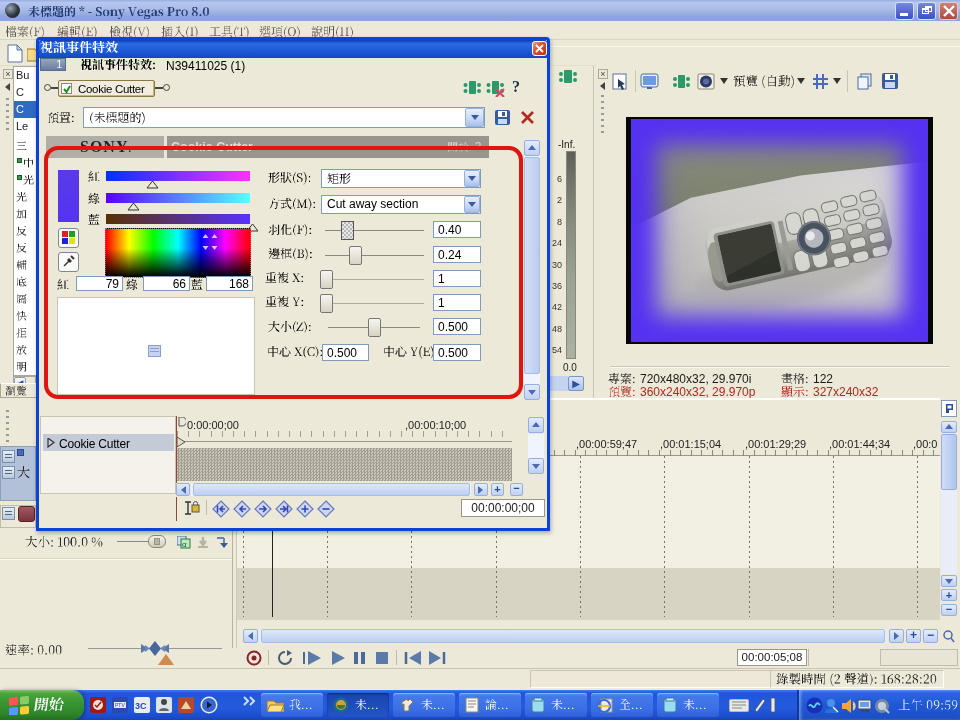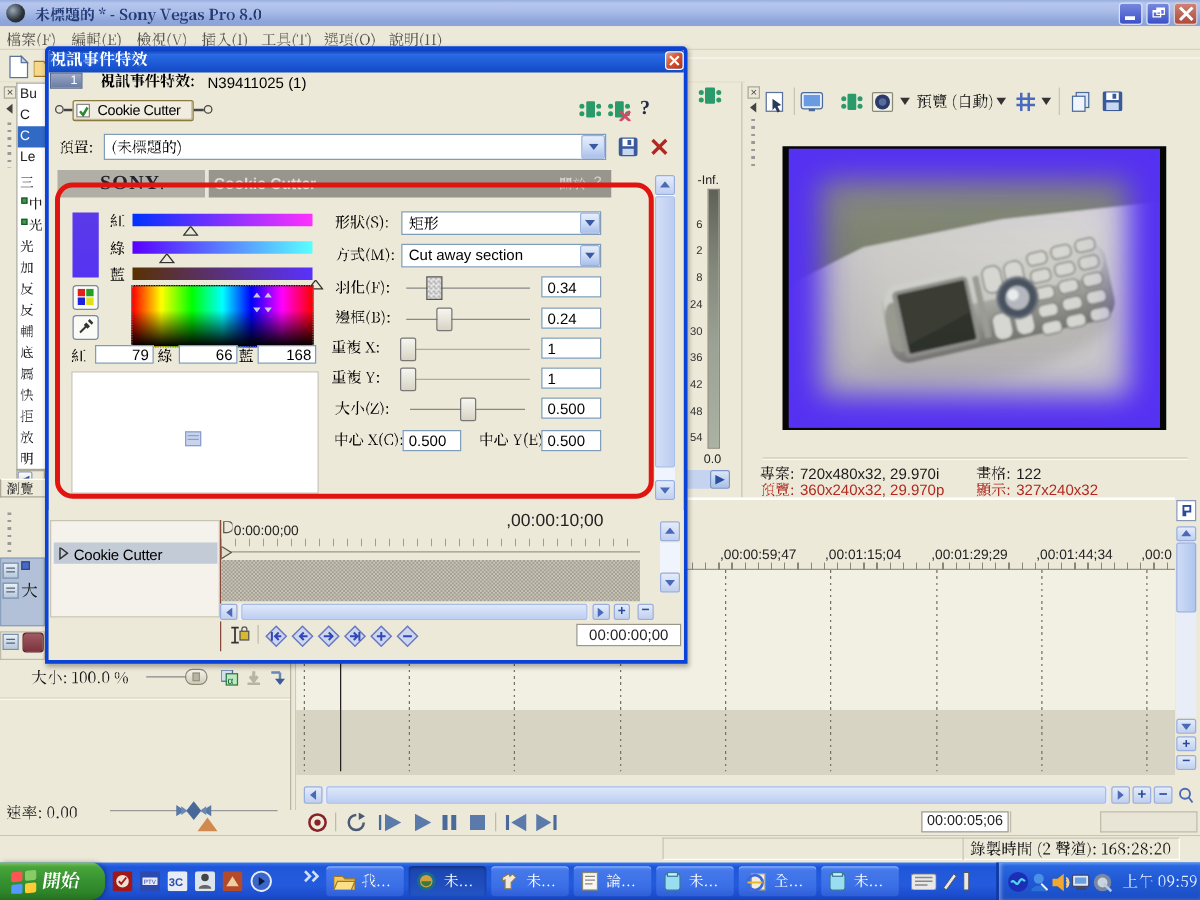--- a/index.html
+++ b/index.html
@@ -485,21 +485,21 @@
 <div class="ab" style="left:396px;top:650px;width:1px;height:15px;background:#c0bcac"></div>
 <svg class="ab" style="left:404px;top:651px" width="18" height="14">
     <path d="M2 1v12" stroke="#4a6a9a" stroke-width="2.5"></path>
     <path d="M17 0L5 7l12 7z" fill="#5a7aaa"></path>
   </svg>
 <svg class="ab" style="left:428px;top:651px" width="18" height="14">
     <path d="M16 1v12" stroke="#4a6a9a" stroke-width="2.5"></path>
     <path d="M1 0l12 7L1 14z" fill="#5a7aaa"></path>
   </svg>
 
-<div class="ab" style="left:737px;top:649px;width:70px;height:17px;background:#fff;border:1px solid #9a968a;font-size:11.5px;color:#222;text-align:center;line-height:15px">00:00:05;06</div>
+<div class="ab" style="left:737px;top:649px;width:70px;height:17px;background:#fff;border:1px solid #9a968a;font-size:11.5px;color:#222;text-align:center;line-height:15px">00:00:05;08</div>
 <div class="ab" style="left:808px;top:649px;width:1px;height:17px;background:#c0bcac"></div>
 <div class="ab" style="left:880px;top:649px;width:78px;height:17px;background:#e8e5d6;border:1px solid #c0bcac"></div>
 
 <div class="ab" style="left:0;top:668px;width:960px;height:1px;background:#c9c5b5"></div>
 <div class="ab" style="left:0;top:669px;width:960px;height:21px;background:#ece9d8"></div>
 <div class="ab" style="left:530px;top:670px;width:414px;height:18px;border:1px solid #c9c5b5;border-right-color:#fff;border-bottom-color:#fff"></div>
 <div class="ab" style="left:770px;top:670px;width:1px;height:18px;background:#c9c5b5"></div>
 <div class="svgt" style="left:776px;top:671px">
     <svg style="display:block" width="160.7" height="15.6" viewBox="0 -25 321 31">
       <path fill="#1a1a1a" d="M18 -5Q20 -5 21 -4Q22 -4 23 -3Q23 -2 23 -2Q24 -1 23 -1Q23 -1 23 -0Q23 -0 22 -1Q22 -1 21 -2Q21 -3 20 -4Q19 -4 18 -5ZM16 -20Q16 -20 16 -20Q15 -20 15 -20L15 -20Q15 -20 15 -19Q14 -18 14 -17Q14 -16 14 -15Q13 -15 13 -14H13L12 -13L11 -15Q11 -15 11 -15Q12 -15 12 -15L12 -14Q12 -15 12 -16Q12 -17 13 -18Q13 -18 13 -19Q13 -20 14 -21ZM23 -9Q23 -9 23 -9Q23 -9 22 -9Q22 -8 21 -8Q21 -7 20 -7Q19 -6 18 -6L18 -6Q19 -7 19 -8Q20 -8 20 -9Q21 -10 21 -10ZM11 -10Q12 -9 13 -9Q14 -8 14 -8Q15 -7 15 -7Q15 -7 15 -6Q15 -6 14 -6Q14 -6 14 -6Q13 -7 13 -7Q12 -8 12 -8Q11 -9 11 -9ZM10 -2Q10 -2 11 -3Q12 -3 13 -4Q14 -5 15 -5L15 -5Q15 -4 14 -3Q13 -2 11 -1Q11 -1 11 -0ZM18 -0Q18 0 17 1Q17 1 17 2Q16 2 15 2Q15 2 15 1Q15 1 15 1Q14 1 14 1Q14 0 13 0V-0Q13 -0 13 -0Q14 0 14 0Q14 0 15 0Q15 0 15 0Q16 0 16 0Q16 -0 16 -0V-12H18ZM20 -18 20 -19 22 -18Q22 -18 21 -18L19 -11H18L20 -18ZM19 -15V-14H13L13 -15ZM20 -18V-18H14L14 -18ZM22 -13Q22 -13 22 -13Q23 -13 23 -12Q24 -12 24 -11Q24 -11 23 -11H10L10 -12H21ZM10 -8Q10 -8 10 -8Q10 -7 9 -7Q9 -6 9 -5Q8 -4 8 -3L7 -3Q7 -4 8 -6Q8 -7 8 -9ZM2 -8Q3 -7 3 -6Q4 -5 4 -5Q4 -4 4 -3Q4 -3 3 -3Q3 -3 3 -3Q3 -4 3 -5Q2 -6 2 -7Q2 -7 2 -8ZM1 -1Q2 -1 3 -1Q5 -2 6 -2Q8 -3 10 -3L10 -3Q9 -2 7 -1Q5 -0 3 1Q2 1 2 1ZM6 -15V-2L5 -1V-15ZM8 -12Q8 -12 9 -11Q9 -11 9 -11Q10 -10 10 -10Q10 -10 10 -10H1L1 -10H7ZM8 -16Q8 -16 8 -16Q8 -15 9 -15Q9 -15 9 -14Q9 -14 9 -14H3L3 -15H7ZM6 -20Q8 -19 9 -19Q9 -18 10 -18Q10 -17 10 -17Q10 -16 10 -16Q10 -16 9 -16Q9 -16 9 -16Q8 -17 8 -18Q7 -19 6 -20ZM6 -20Q6 -19 5 -18Q4 -16 3 -15Q2 -14 1 -13L1 -13Q1 -14 2 -15Q3 -16 3 -17Q4 -18 4 -19Q5 -20 5 -21L7 -21Q7 -20 7 -20Q7 -20 6 -20Z M35 -5V-3H33V-4ZM32 0Q33 0 34 -0Q35 -0 36 -1Q38 -1 39 -2L39 -1Q38 -1 37 0Q35 1 33 2ZM34 -4 35 -3V0L33 1L33 0Q34 1 33 1Q33 2 33 2L32 0Q33 -0 33 -0Q33 -1 33 -1V-4ZM47 -5Q47 -5 47 -5Q46 -5 46 -5Q45 -4 44 -4Q44 -4 43 -3Q42 -3 41 -3L40 -3Q41 -3 42 -4Q43 -4 44 -5Q44 -6 45 -6ZM38 -7Q38 -6 40 -4Q41 -3 42 -2Q44 -1 45 -1Q47 -0 49 0L49 0Q48 0 48 1Q48 1 47 2Q45 1 43 -0Q41 -1 40 -3Q38 -4 37 -7ZM38 -7Q37 -5 35 -4Q33 -3 31 -2Q29 -2 27 -1L26 -1Q29 -2 32 -4Q34 -5 36 -7H38ZM36 -9Q37 -9 37 -9Q38 -9 38 -8Q39 -8 39 -8Q39 -8 38 -7Q38 -7 38 -7Q38 -7 37 -7Q37 -8 37 -8Q36 -9 36 -9ZM46 -9Q46 -9 47 -8Q47 -8 47 -8Q48 -8 48 -7Q48 -7 49 -7Q49 -6 48 -6H27L27 -7H45ZM37 -14 38 -15 40 -13Q40 -13 40 -13Q39 -13 39 -13V-11Q39 -11 39 -10Q39 -10 38 -10Q38 -10 37 -10Q37 -10 37 -10Q37 -10 37 -10Q37 -10 36 -11Q36 -11 36 -11V-11Q36 -11 36 -11Q36 -11 37 -11Q37 -11 37 -11Q37 -11 37 -11Q38 -11 38 -11V-14ZM32 -20Q32 -20 31 -20Q31 -20 31 -20Q30 -19 30 -18Q29 -17 28 -16L28 -16Q28 -17 29 -18Q29 -20 29 -21ZM38 -20Q38 -20 38 -20Q38 -19 39 -19Q39 -19 40 -18Q39 -18 39 -18H29L29 -19H37ZM30 -10Q30 -10 30 -10Q30 -9 29 -9Q29 -9 29 -9H28V-14V-14L30 -14H39V-13H30ZM48 -21Q48 -20 47 -20V-11Q47 -10 47 -10Q47 -9 46 -9Q46 -9 45 -9Q45 -9 45 -9Q44 -9 44 -10Q44 -10 44 -10Q43 -10 42 -10V-11Q42 -11 43 -10Q43 -10 44 -10Q44 -10 44 -10Q45 -10 45 -10Q45 -10 45 -10Q46 -11 46 -11V-21ZM39 -17Q39 -17 39 -17Q39 -17 40 -16Q40 -16 41 -16Q41 -15 40 -15H27L27 -16H38ZM35 -21Q35 -20 35 -20Q35 -20 34 -20V-9Q34 -9 34 -9Q34 -8 34 -8Q33 -8 33 -8H33V-21ZM44 -20Q44 -20 44 -19Q43 -19 43 -19V-12Q43 -12 43 -12Q43 -12 42 -12Q42 -12 42 -12H41V-20Z M58 -4V-3H53V-4ZM58 -11V-10H53V-11ZM58 -18V-18H53V-18ZM57 -18 58 -19 60 -18Q60 -18 59 -18Q59 -17 59 -17V-2Q59 -2 58 -2Q58 -1 58 -1Q58 -1 57 -1H57V-18ZM52 -19 54 -18H54V-1Q54 -1 53 -0Q53 -0 52 -0H52V-18ZM61 -7Q62 -6 63 -6Q64 -5 64 -5Q65 -4 65 -3Q65 -3 65 -3Q64 -2 64 -2Q64 -2 63 -3Q63 -3 63 -4Q62 -5 62 -5Q61 -6 61 -7ZM71 -11Q71 -11 70 -11V-1Q70 0 70 1Q70 1 69 1Q68 2 67 2Q67 2 67 1Q67 1 67 1Q66 0 66 0Q65 0 64 0V-0Q64 -0 65 -0Q65 -0 66 -0Q66 -0 67 -0Q67 -0 68 -0Q68 -0 68 -0Q68 -0 68 -1V-11ZM68 -21Q68 -20 68 -20Q67 -20 67 -20V-12H65V-21ZM72 -10Q72 -10 73 -10Q73 -9 73 -9Q74 -9 74 -8Q74 -8 74 -8H59L59 -9H71ZM71 -14Q71 -14 71 -14Q71 -14 72 -14Q72 -13 72 -13Q73 -13 73 -12Q73 -12 72 -12H61L60 -13H70ZM71 -19Q71 -19 72 -18Q72 -18 72 -18Q72 -18 73 -17Q73 -17 73 -17Q73 -16 73 -16H60L60 -17H70Z M83 -10V-10L85 -10H91V-9H84V-1Q84 -1 84 -0Q84 -0 84 -0Q83 -0 83 -0H83ZM84 -2H91V-2H84ZM84 -6H91V-5H84ZM90 -10H90L91 -10L93 -9Q93 -9 93 -9Q92 -9 92 -9V-1Q92 -1 92 -1Q92 -1 91 -0Q91 -0 91 -0H90ZM77 -19V-20L79 -19H85V-19H79V1Q79 1 79 2Q79 2 78 2Q78 2 78 2H77ZM89 -19V-20L91 -19H97V-19H90V-12Q90 -12 90 -12Q90 -11 90 -11Q89 -11 89 -11H89ZM96 -19H96L96 -20L99 -19Q98 -19 98 -18Q98 -18 97 -18V-0Q97 0 97 1Q97 1 97 2Q96 2 95 2Q95 2 95 1Q95 1 94 1Q94 1 94 0Q93 0 92 0V-0Q92 -0 93 -0Q93 -0 94 -0Q94 -0 95 -0Q95 -0 95 -0Q96 -0 96 -0Q96 -0 96 -1ZM84 -19H84L85 -20L87 -19Q87 -19 86 -19Q86 -18 86 -18V-12Q86 -12 86 -11Q85 -11 85 -11Q85 -11 85 -11H84ZM78 -16H85V-15H78ZM78 -13H85V-12H78ZM90 -16H97V-15H90ZM90 -13H97V-12H90Z M110 -8Q110 -5 111 -3Q111 -1 112 1Q113 3 115 5L114 5Q111 2 110 -1Q109 -4 109 -8Q109 -11 110 -14Q111 -18 114 -20L115 -20Q113 -18 112 -16Q111 -14 111 -12Q110 -10 110 -8Z M117 0V-1Q118 -3 120 -4Q121 -6 122 -7Q123 -8 124 -10Q125 -11 125 -12Q125 -13 125 -14Q125 -16 124 -17Q124 -18 122 -18Q121 -18 120 -18Q120 -17 119 -17L120 -18L119 -15Q119 -15 119 -14Q119 -14 118 -14Q118 -14 117 -14Q117 -14 117 -15Q117 -16 118 -17Q119 -18 120 -18Q121 -19 122 -19Q125 -19 126 -17Q128 -16 128 -14Q128 -13 127 -12Q126 -10 125 -9Q124 -8 122 -6Q122 -5 121 -5Q121 -4 120 -3Q119 -2 118 -1L118 -2V-2H128V0Z M157 -3Q157 -3 158 -2Q158 -2 158 -2Q159 -1 159 -1Q159 -1 159 -1H138L138 -1H156ZM155 2Q155 2 154 2Q154 2 153 2H153V-9H155ZM144 -9V-1L142 -1V-9ZM156 -10Q156 -10 157 -10Q157 -9 158 -9Q158 -9 158 -8Q158 -8 158 -8H139L139 -9H155ZM154 -4V-3H143V-4ZM154 -6V-6H143V-6ZM151 -15Q151 -13 153 -13Q154 -12 156 -11Q158 -11 160 -11L160 -11Q160 -10 159 -10Q159 -10 159 -9Q157 -10 155 -10Q153 -11 152 -12Q151 -13 150 -15ZM156 -15 157 -16 159 -14Q158 -14 158 -14Q156 -12 154 -11Q151 -10 148 -9L148 -10Q151 -10 153 -12Q155 -13 156 -15ZM155 -20 156 -21 158 -19Q158 -19 157 -19Q157 -19 157 -19V-17Q157 -17 157 -17Q157 -17 157 -17H158Q158 -17 158 -17Q158 -17 158 -17Q158 -17 158 -17Q159 -17 159 -17Q159 -17 159 -17Q159 -17 159 -17H159L159 -17Q160 -17 160 -17Q160 -17 160 -17Q160 -16 159 -16Q159 -16 158 -16H157Q156 -16 156 -16Q156 -16 156 -16Q155 -17 155 -17V-20ZM157 -15V-14H149L149 -15ZM144 -14V-11H142V-14ZM150 -20V-21L152 -20H152V-19Q152 -19 152 -18Q151 -18 151 -17Q151 -17 150 -16Q150 -16 148 -15L148 -16Q149 -16 150 -17Q150 -17 150 -18Q150 -19 150 -19V-20ZM156 -20V-19H151V-20ZM139 -15V-15L141 -15H140V-13Q140 -13 140 -12Q140 -11 140 -10Q139 -10 139 -9Q138 -8 137 -8L137 -8Q138 -9 138 -10Q139 -11 139 -12Q139 -12 139 -13V-15ZM145 -21Q145 -21 145 -20Q144 -20 144 -20V-16H142V-21ZM146 -15 147 -15 148 -14Q148 -14 148 -14Q148 -14 148 -14V-11Q148 -10 147 -10Q147 -10 147 -10Q147 -10 146 -10H146V-15ZM147 -12V-11H139V-12ZM147 -15V-14H139V-15ZM146 -18Q146 -18 147 -18Q147 -17 147 -17Q148 -17 148 -16Q148 -16 148 -16H139L138 -17H146ZM147 -20Q147 -20 147 -20Q148 -20 148 -20Q149 -19 149 -19Q149 -18 148 -18H138L137 -19H146Z M166 -4Q167 -2 168 -2Q170 -1 171 -1Q173 -0 176 -0Q177 -0 178 -0Q179 -0 180 -0Q182 -0 183 -0Q184 -0 185 -0V-0Q184 0 184 0Q184 1 184 1Q183 1 182 1Q181 1 180 1Q179 1 178 1Q177 1 176 1Q173 1 171 1Q169 0 168 -1Q167 -2 166 -4ZM168 -15Q168 -14 167 -13Q167 -13 166 -12Q166 -11 165 -10Q165 -9 164 -9H165L164 -8L163 -9Q163 -10 163 -10Q164 -10 164 -10L163 -9Q164 -10 164 -11Q165 -11 165 -12Q166 -13 166 -14Q167 -15 167 -15ZM167 -15 167 -16 169 -15Q169 -14 169 -14Q168 -14 168 -14Q168 -14 167 -14L167 -15ZM167 -9 168 -10 170 -9Q170 -9 170 -9Q170 -9 169 -9Q169 -7 168 -5Q167 -3 165 -1Q164 0 162 2L162 1Q163 -0 165 -2Q166 -4 166 -6Q167 -8 168 -9ZM168 -15V-15H162L162 -15ZM168 -9V-9H164L164 -9ZM163 -21Q165 -20 166 -20Q166 -19 167 -19Q167 -18 167 -18Q167 -17 167 -17Q167 -17 166 -17Q166 -16 166 -17Q166 -17 165 -18Q165 -19 164 -19Q164 -20 163 -20ZM177 -17Q177 -16 176 -16Q176 -15 176 -14Q176 -14 175 -13H174Q175 -14 175 -15Q175 -16 175 -17ZM173 -2Q173 -2 172 -2Q172 -2 172 -2Q172 -2 171 -2H171V-14V-15L173 -14H181V-13H173ZM182 -20Q182 -20 181 -20Q181 -20 181 -20Q180 -19 180 -19Q179 -18 179 -18Q178 -17 178 -16H177Q177 -17 178 -18Q178 -19 179 -20Q179 -20 179 -21ZM181 -4V-3H172V-4ZM181 -7V-6H172V-7ZM181 -10V-10H172V-10ZM180 -14 181 -15 183 -13Q183 -13 183 -13Q182 -13 182 -13V-2Q182 -2 182 -2Q181 -2 181 -2Q181 -2 181 -2H180V-14ZM172 -21Q173 -20 174 -20Q174 -20 175 -19Q175 -18 175 -18Q175 -18 175 -17Q174 -17 174 -17Q174 -17 173 -17Q173 -18 173 -19Q172 -20 171 -21ZM182 -18Q182 -18 182 -18Q182 -18 183 -18Q183 -17 183 -17Q184 -17 184 -17Q184 -16 184 -16H169L169 -17H181Z M191 -8Q191 -10 191 -12Q190 -14 189 -16Q188 -18 187 -20L187 -20Q190 -18 191 -14Q193 -11 193 -8Q193 -4 191 -1Q190 2 187 5L187 5Q188 3 189 1Q190 -1 191 -3Q191 -5 191 -8Z M199 0Q198 0 198 -0Q197 -1 197 -1Q197 -2 198 -2Q198 -3 199 -3Q200 -3 200 -2Q201 -2 201 -1Q201 -1 200 -0Q200 0 199 0ZM199 -10Q198 -10 198 -10Q197 -10 197 -11Q197 -12 198 -12Q198 -13 199 -13Q200 -13 200 -12Q201 -12 201 -11Q201 -10 200 -10Q200 -10 199 -10Z M211 0V-1L215 -1H217L220 -1V0ZM215 0Q215 -3 215 -6V-17L211 -16V-17L217 -18L217 -18L217 -14V-6Q217 -4 217 -3Q217 -1 217 0Z M229 0Q227 0 225 -1Q224 -1 223 -3Q223 -5 223 -7Q223 -9 223 -11Q224 -13 226 -15Q227 -16 229 -17Q231 -18 233 -19L234 -18Q231 -17 229 -16Q227 -14 226 -12Q225 -10 225 -7Q225 -4 226 -2Q227 -0 229 -0Q230 -0 230 -1Q231 -2 231 -3Q232 -4 232 -5Q232 -8 231 -9Q230 -10 229 -10Q227 -10 227 -10Q226 -9 225 -8L224 -8H224Q226 -11 229 -11Q231 -11 232 -10Q233 -10 233 -8Q234 -7 234 -6Q234 -4 233 -2Q233 -1 231 -0Q230 0 229 0Z M242 0Q239 0 238 -1Q237 -2 237 -4Q237 -6 238 -7Q239 -8 241 -9V-9L242 -9Q240 -8 239 -7Q238 -6 238 -4Q238 -2 239 -1Q240 -0 242 -0Q244 -0 245 -1Q246 -2 246 -4Q246 -5 245 -6Q245 -6 244 -7Q243 -8 241 -9Q239 -10 238 -11Q237 -12 237 -14Q237 -15 238 -16Q239 -17 240 -18Q241 -19 242 -19Q244 -19 245 -18Q246 -17 247 -17Q247 -16 247 -14Q247 -13 246 -12Q245 -11 243 -10V-9L242 -10Q244 -11 245 -12Q245 -13 245 -14Q245 -16 245 -17Q244 -18 242 -18Q241 -18 241 -17Q240 -17 239 -16Q239 -16 239 -15Q239 -14 239 -13Q240 -12 241 -11Q241 -11 243 -10Q246 -9 247 -8Q248 -6 248 -4Q248 -3 247 -2Q246 -1 245 -0Q244 0 242 0Z M253 0Q253 0 252 -0Q252 -1 252 -1Q252 -2 252 -2Q253 -3 253 -3Q254 -3 254 -2Q255 -2 255 -1Q255 -1 254 -0Q254 0 253 0ZM253 -10Q253 -10 252 -10Q252 -10 252 -11Q252 -12 252 -12Q253 -13 253 -13Q254 -13 254 -12Q255 -12 255 -11Q255 -10 254 -10Q254 -10 253 -10Z M259 0V-1Q260 -3 261 -4Q263 -6 264 -7Q265 -8 266 -10Q266 -11 267 -12Q267 -13 267 -14Q267 -16 266 -17Q265 -18 264 -18Q263 -18 262 -18Q262 -17 261 -17L262 -18L261 -15Q261 -15 261 -14Q260 -14 260 -14Q260 -14 259 -14Q259 -14 259 -15Q259 -16 260 -17Q261 -18 262 -18Q263 -19 264 -19Q267 -19 268 -17Q269 -16 269 -14Q269 -13 269 -12Q268 -10 267 -9Q266 -8 264 -6Q264 -5 263 -5Q262 -4 262 -3Q261 -2 260 -1L260 -2V-2H270V0Z M278 0Q276 0 274 -1Q273 -2 273 -4Q273 -6 274 -7Q275 -8 277 -9V-9L278 -9Q276 -8 275 -7Q275 -6 275 -4Q275 -2 276 -1Q277 -0 278 -0Q280 -0 281 -1Q282 -2 282 -4Q282 -5 282 -6Q281 -6 280 -7Q279 -8 277 -9Q275 -10 274 -11Q273 -12 273 -14Q273 -15 274 -16Q275 -17 276 -18Q277 -19 278 -19Q280 -19 281 -18Q282 -17 283 -17Q283 -16 283 -14Q283 -13 282 -12Q281 -11 279 -10V-9L278 -10Q280 -11 281 -12Q281 -13 281 -14Q281 -16 281 -17Q280 -18 278 -18Q277 -18 277 -17Q276 -17 276 -16Q275 -16 275 -15Q275 -14 275 -13Q276 -12 277 -11Q278 -11 279 -10Q282 -9 283 -8Q284 -6 284 -4Q284 -3 283 -2Q282 -1 281 -0Q280 0 278 0Z M289 0Q289 0 288 -0Q288 -1 288 -1Q288 -2 288 -2Q289 -3 289 -3Q290 -3 290 -2Q291 -2 291 -1Q291 -1 290 -0Q290 0 289 0ZM289 -10Q289 -10 288 -10Q288 -10 288 -11Q288 -12 288 -12Q289 -13 289 -13Q290 -13 290 -12Q291 -12 291 -11Q291 -10 290 -10Q290 -10 289 -10Z M295 0V-1Q296 -3 297 -4Q299 -6 300 -7Q301 -8 302 -10Q303 -11 303 -12Q303 -13 303 -14Q303 -16 302 -17Q301 -18 300 -18Q299 -18 298 -18Q298 -17 297 -17L298 -18L297 -15Q297 -15 297 -14Q297 -14 296 -14Q296 -14 295 -14Q295 -14 295 -15Q295 -16 296 -17Q297 -18 298 -18Q299 -19 300 -19Q303 -19 304 -17Q305 -16 305 -14Q305 -13 305 -12Q304 -10 303 -9Q302 -8 300 -6Q300 -5 299 -5Q298 -4 298 -3Q297 -2 296 -1L296 -2V-2H306V0Z M314 0Q313 0 312 -1Q310 -2 309 -4Q309 -6 309 -9Q309 -12 309 -15Q310 -17 312 -18Q313 -19 314 -19Q316 -19 317 -18Q318 -17 319 -15Q320 -12 320 -9Q320 -6 319 -4Q318 -2 317 -1Q316 0 314 0ZM314 -0Q315 -0 316 -1Q316 -1 317 -2Q317 -3 318 -5Q318 -7 318 -9Q318 -12 318 -13Q317 -15 317 -16Q316 -17 316 -17Q315 -18 314 -18Q314 -18 313 -17Q312 -17 312 -16Q311 -15 311 -13Q311 -12 311 -9Q311 -7 311 -5Q311 -3 312 -2Q312 -1 313 -1Q314 -0 314 -0Z"></path>
@@ -693,21 +693,21 @@
 <svg class="ab" style="left:468px;top:202px" width="8" height="6">
     <path d="M0 0h8L4 5z" fill="#3a5aa0"></path>
   </svg>
 <div class="svgt" style="left:268px;top:222px">
     <svg style="display:block" width="44.2" height="15.0" viewBox="0 -24 88 30">
       <path fill="#000" d="M2 -15Q4 -15 5 -14Q6 -13 6 -13Q6 -12 6 -11Q7 -11 6 -10Q6 -10 6 -10Q6 -10 5 -10Q5 -11 5 -12Q4 -12 4 -13Q3 -14 2 -15ZM1 -4Q2 -4 3 -5Q4 -6 5 -7Q7 -7 8 -8L8 -8Q7 -7 6 -6Q5 -5 3 -3Q3 -3 2 -2ZM1 -18H10V-18H2ZM9 -18H9L10 -19L12 -18Q12 -18 11 -18Q11 -17 11 -17V-1Q11 0 11 1Q11 1 10 1Q9 2 8 2Q8 1 8 1Q8 1 7 1Q7 0 6 0Q6 0 5 -0V-0Q5 -0 5 -0Q6 -0 6 -0Q7 -0 8 -0Q8 -0 9 -0Q9 -0 9 -0Q9 -0 9 -1ZM12 -18H21V-18H12ZM20 -18H20L21 -19L22 -18Q22 -18 22 -18Q22 -17 22 -17V-1Q22 0 21 1Q21 1 21 1Q20 2 19 2Q19 1 18 1Q18 1 18 1Q18 0 17 0Q16 0 15 -0V-0Q15 -0 16 -0Q16 -0 17 -0Q18 -0 18 -0Q19 -0 19 -0Q20 -0 20 -0Q20 -0 20 -1ZM13 -15Q14 -15 15 -14Q16 -14 16 -13Q17 -13 17 -12Q17 -12 17 -11Q17 -11 17 -11Q17 -10 17 -10Q16 -10 16 -10Q16 -11 15 -12Q15 -13 14 -14Q14 -14 13 -15ZM12 -5Q12 -5 13 -6Q15 -6 16 -7Q18 -8 19 -9L19 -9Q18 -8 17 -6Q15 -5 13 -4Q13 -3 13 -3Z M34 -19Q34 -19 33 -19Q33 -19 33 -19Q32 -16 31 -14Q29 -12 28 -10Q27 -9 25 -7L25 -7Q26 -9 27 -11Q28 -13 29 -15Q30 -18 31 -20ZM31 -13Q31 -13 31 -13V1Q31 1 30 1Q30 2 30 2Q30 2 29 2H29V-13L30 -14ZM44 -13Q44 -13 44 -13Q45 -13 45 -12Q45 -12 46 -12Q46 -11 46 -11Q46 -11 46 -11H36L36 -12H43ZM38 -19Q38 -19 38 -19Q37 -19 37 -19V-1Q37 -1 37 -1Q38 -0 39 -0H41Q42 -0 43 -0Q44 -0 44 -0Q44 -0 45 -1Q45 -1 45 -1Q45 -1 45 -2Q45 -3 46 -5H46L46 -1Q46 -0 47 -0Q47 -0 47 0Q47 1 46 1Q46 1 45 1Q44 1 41 1H38Q37 1 37 1Q36 1 36 0Q35 -0 35 -1V-20Z M52 -7Q52 -5 52 -3Q53 -1 54 1Q54 3 56 5L56 5Q53 2 52 -1Q50 -4 50 -7Q50 -11 52 -14Q53 -17 56 -20L56 -19Q54 -17 54 -15Q53 -13 52 -11Q52 -9 52 -7Z M58 0V-1L61 -1H62L65 -1V0ZM60 0Q61 -2 61 -4Q61 -6 61 -8V-9Q61 -11 61 -13Q61 -15 60 -17H63Q63 -15 63 -13Q63 -11 63 -9V-9Q63 -6 63 -4Q63 -2 63 0ZM62 -8V-9H67V-8ZM67 -6 67 -9V-9L67 -12H68V-6ZM58 -17V-17H62V-16H61ZM70 -13 69 -17 70 -17H62V-17H71L71 -13Z M77 -7Q77 -9 76 -11Q76 -13 75 -15Q74 -17 73 -19L73 -20Q76 -17 77 -14Q78 -11 78 -7Q78 -4 77 -1Q76 2 73 5L73 5Q74 3 75 1Q76 -1 76 -3Q77 -5 77 -7Z M84 0Q84 0 83 -0Q83 -1 83 -1Q83 -2 83 -2Q84 -3 84 -3Q85 -3 86 -2Q86 -2 86 -1Q86 -1 86 -0Q85 0 84 0ZM84 -9Q84 -9 83 -10Q83 -10 83 -11Q83 -11 83 -12Q84 -12 84 -12Q85 -12 86 -12Q86 -11 86 -11Q86 -10 86 -10Q85 -9 84 -9Z"></path>
     </svg>
   </div>
 <div class="ab" style="left:325px;top:230px;width:99px;height:1px;background:#888"></div>
 <div class="ab" style="left:341px;top:221px;width:13px;height:19px;background:repeating-conic-gradient(#b8b8b8 0 25%,#e8e8e8 0 50%) 0 0/4px 4px;border:1px solid #555"></div>
-<div class="ab in" style="left:433px;top:221px;width:48px;height:17px;font-size:12px;padding:1px 0 0 4px;color:#000">0.34</div>
+<div class="ab in" style="left:433px;top:221px;width:48px;height:17px;font-size:12px;padding:1px 0 0 4px;color:#000">0.40</div>
 <div class="svgt" style="left:268px;top:246px">
     <svg style="display:block" width="44.7" height="15.0" viewBox="0 -24 89 30">
       <path fill="#000" d="M5 -4Q6 -2 7 -1Q8 -1 10 -0Q12 -0 14 -0Q15 -0 16 -0Q17 -0 19 -0Q20 -0 21 -0Q23 -0 24 -0V0Q23 0 23 0Q23 1 23 1Q22 1 21 1Q20 1 18 1Q17 1 16 1Q15 1 14 1Q12 1 10 1Q8 1 7 -1Q6 -2 5 -4ZM7 -13Q6 -13 6 -12Q6 -11 5 -11Q5 -10 4 -9Q4 -9 3 -8H3L3 -8L1 -9Q2 -9 2 -9Q2 -9 3 -9L2 -9Q2 -9 3 -10Q3 -10 4 -11Q4 -12 5 -13Q5 -13 6 -14ZM5 -14 6 -15 8 -13Q7 -13 7 -13Q6 -13 6 -13L5 -14ZM6 -9 7 -10 8 -8Q8 -8 7 -8Q7 -6 6 -4Q5 -3 4 -1Q3 1 1 2L1 2Q2 0 3 -1Q4 -3 5 -5Q6 -7 6 -9ZM6 -14V-13H1L1 -14ZM7 -9V-8H3L3 -9ZM3 -20Q4 -20 5 -19Q5 -19 6 -18Q6 -17 6 -17Q6 -17 6 -16Q6 -16 5 -16Q5 -16 5 -16Q5 -17 4 -17Q4 -18 3 -19Q3 -20 2 -20ZM14 -9Q15 -9 15 -8Q16 -8 16 -8Q16 -8 16 -7Q16 -7 16 -7Q16 -7 16 -7Q15 -7 15 -7Q15 -7 15 -8Q14 -8 14 -9ZM14 -13Q15 -12 16 -12Q16 -12 16 -12Q16 -11 16 -11Q16 -11 16 -11Q16 -11 16 -11Q15 -11 15 -11Q15 -11 15 -12Q14 -12 14 -12ZM14 -11Q14 -9 13 -8Q11 -7 9 -7L9 -8Q11 -8 12 -9Q13 -9 13 -11ZM22 -11V-10H9V-11ZM16 -20Q16 -19 15 -19Q15 -19 14 -19Q14 -18 13 -18H13Q13 -18 13 -19Q14 -20 14 -20ZM20 -5V-4H13L13 -5ZM18 -9Q18 -9 18 -9Q18 -9 18 -9H20Q20 -9 21 -9Q21 -9 21 -9Q21 -9 21 -9Q21 -9 21 -9H21L21 -9Q22 -9 22 -9Q22 -9 22 -9Q22 -8 22 -8Q21 -8 20 -8H18Q17 -8 17 -8Q17 -8 17 -8Q17 -9 17 -10V-11H18ZM14 -7Q14 -4 12 -3Q11 -2 9 -1L9 -1Q10 -2 11 -3Q12 -5 12 -7ZM19 -5 20 -6 21 -4Q21 -4 20 -4Q20 -3 20 -2Q19 -1 19 -1Q19 -1 18 -1Q17 -1 17 -1Q17 -1 17 -1Q17 -1 16 -2Q16 -2 16 -2Q15 -2 15 -2L15 -2Q15 -2 16 -2Q16 -2 17 -2Q17 -2 17 -2Q18 -2 18 -2Q18 -3 19 -3Q19 -4 19 -5ZM21 -11 22 -12 23 -10Q23 -10 23 -10Q23 -10 22 -10Q22 -10 21 -9Q21 -9 20 -9L20 -9Q20 -9 21 -10Q21 -11 21 -11ZM10 -12Q10 -11 10 -10Q10 -9 9 -9Q9 -8 9 -8Q8 -8 8 -9Q8 -9 8 -9Q8 -10 8 -10Q9 -10 9 -11Q9 -11 9 -12ZM21 -8Q21 -8 22 -8Q22 -7 22 -7Q23 -7 23 -7Q23 -6 22 -6H9L8 -7H20ZM12 -12Q12 -12 12 -12Q11 -12 11 -12Q11 -11 11 -11H10V-18V-19L12 -18H20V-18H12ZM20 -15V-14H11V-15ZM20 -17V-16H11V-17ZM20 -13V-12H11V-13ZM19 -18 20 -19 22 -18Q22 -18 21 -18Q21 -18 21 -17V-12Q21 -12 20 -12Q20 -12 20 -12Q20 -11 19 -11H19V-18Z M35 -18 35 -18V0H35L35 1L33 0Q33 -0 33 -0Q34 -0 34 -1L34 0V-18ZM34 -19 35 -18H35V-17Q35 -17 35 -17Q34 -17 34 -17V-18ZM41 -15V-4H40V-15ZM45 -2Q45 -2 45 -2Q46 -1 46 -1Q46 -1 47 -1Q47 -0 47 0Q47 0 47 0H34V-0H44ZM45 -20Q45 -20 45 -19Q45 -19 45 -19Q46 -19 46 -18Q46 -18 47 -18Q47 -17 46 -17H34V-18H44ZM44 -11Q44 -11 44 -11Q44 -11 45 -10Q45 -10 46 -9Q46 -9 45 -9H37L37 -10H43ZM45 -5Q45 -5 45 -5Q45 -5 46 -4Q46 -4 47 -4Q46 -3 46 -3H36L36 -4H44ZM44 -16Q44 -16 44 -16Q45 -16 45 -15Q46 -15 46 -14Q46 -14 45 -14H36L36 -15H43ZM30 -12Q31 -11 32 -10Q33 -10 33 -9Q33 -8 33 -8Q33 -8 32 -8Q32 -7 32 -8Q32 -8 31 -9Q31 -10 30 -10Q30 -11 30 -11ZM31 -20Q31 -20 31 -20Q31 -19 30 -19V1Q30 1 30 2Q30 2 29 2Q29 2 29 2H29V-20ZM30 -14Q29 -11 28 -8Q27 -6 25 -4L25 -4Q26 -5 26 -7Q27 -9 28 -11Q28 -13 28 -15H30ZM32 -16Q32 -16 32 -16Q32 -15 33 -15Q33 -15 33 -14Q33 -14 33 -14H25L25 -15H31Z M52 -7Q52 -5 52 -3Q53 -1 54 1Q54 3 56 5L56 5Q53 2 52 -1Q50 -4 50 -7Q50 -11 52 -14Q53 -17 56 -20L56 -19Q54 -17 54 -15Q53 -13 52 -11Q52 -9 52 -7Z M58 0V-1L61 -1H62V0ZM60 0Q61 -2 61 -4Q61 -6 61 -8V-9Q61 -11 61 -13Q61 -15 60 -17H63Q63 -15 63 -13Q63 -11 63 -9V-9Q63 -6 63 -4Q63 -2 63 0ZM62 0V-1H65Q67 -1 68 -2Q70 -3 70 -5Q70 -7 68 -8Q67 -9 64 -9H62V-9H64Q66 -9 68 -10Q69 -11 69 -13Q69 -15 68 -16Q67 -17 64 -17H62V-17H65Q67 -17 68 -17Q70 -16 70 -16Q71 -15 71 -13Q71 -12 70 -11Q70 -10 69 -10Q67 -9 65 -9L66 -9Q68 -9 69 -9Q70 -8 71 -7Q72 -6 72 -5Q72 -4 71 -3Q71 -2 70 -1Q69 -1 68 -0Q67 0 65 0ZM58 -17V-17H62V-16H61Z M78 -7Q78 -9 77 -11Q77 -13 76 -15Q75 -17 74 -19L74 -20Q77 -17 78 -14Q79 -11 79 -7Q79 -4 78 -1Q77 2 74 5L74 5Q75 3 76 1Q77 -1 77 -3Q78 -5 78 -7Z M85 0Q85 0 84 -0Q84 -1 84 -1Q84 -2 84 -2Q85 -3 85 -3Q86 -3 87 -2Q87 -2 87 -1Q87 -1 87 -0Q86 0 85 0ZM85 -9Q85 -9 84 -10Q84 -10 84 -11Q84 -11 84 -12Q85 -12 85 -12Q86 -12 87 -12Q87 -11 87 -11Q87 -10 87 -10Q86 -9 85 -9Z"></path>
     </svg>
   </div>
 <div class="ab" style="left:325px;top:255px;width:99px;height:1px;background:#888"></div>
 <div class="ab" style="left:349px;top:246px;width:13px;height:19px;background:linear-gradient(180deg,#f6f5f0,#d8d4c4);border:1px solid #777;border-radius:2px"></div>
 <div class="ab in" style="left:433px;top:246px;width:48px;height:17px;font-size:12px;padding:1px 0 0 4px;color:#000">0.24</div>
 <div class="svgt" style="left:265px;top:270px">
     <svg style="display:block" width="39.4" height="15.0" viewBox="0 -24 79 30">
@@ -767,21 +767,21 @@
   </svg>
 <div class="ab" style="left:59px;top:437px;font-size:12px;color:#000;letter-spacing:-0.2px">Cookie Cutter</div>
 
 <div class="ab" style="left:176px;top:416px;width:336px;height:26px;background:#ece9d8;border-bottom:1px solid #9a968a"></div>
 <div class="ab" style="left:176px;top:416px;width:1px;height:68px;background:#8a4a3a"></div>
 <div class="ab" style="left:176px;top:497px;width:1px;height:24px;background:#8a4a3a"></div>
 <svg class="ab" style="left:178px;top:417px" width="8" height="11">
     <path d="M1 0h3a4 4 0 0 1 0 9H1z" fill="none" stroke="#555"></path>
   </svg>
 <div class="ab" style="left:187px;top:419px;font-size:11px;color:#222">0:00:00;00</div>
-<div class="ab" style="left:405px;top:408px;font-size:14px;color:#222">,00:00:10;00</div>
+<div class="ab" style="left:405px;top:419px;font-size:11px;color:#222">,00:00:10;00</div>
 <div class="ab" style="left:177px;top:431px;width:335px;height:6px;background:repeating-linear-gradient(90deg,#a09c8e 0 1px,transparent 1px 11.2px)"></div>
 
 <div class="ab" style="left:177px;top:448px;width:335px;height:33px;background:repeating-conic-gradient(#a19d91 0 25%,#c9c5b9 0 50%) 0 0/3px 3px"></div>
 <svg class="ab" style="left:177px;top:437px" width="9" height="11">
     <path d="M0 0l8 5-8 5z" fill="#e4ddc8" stroke="#555"></path>
   </svg>
 
 <div class="ab" style="left:514px;top:416px;width:2px;height:110px;background:#ece9d8"></div>
 <div class="ab" style="left:528px;top:417px;width:16px;height:16px;background:linear-gradient(180deg,#e4ecfb,#c0d0f0);border:1px solid #98aee0;border-radius:2px"></div>
 <svg class="ab" style="left:532px;top:422px" width="8" height="6">

